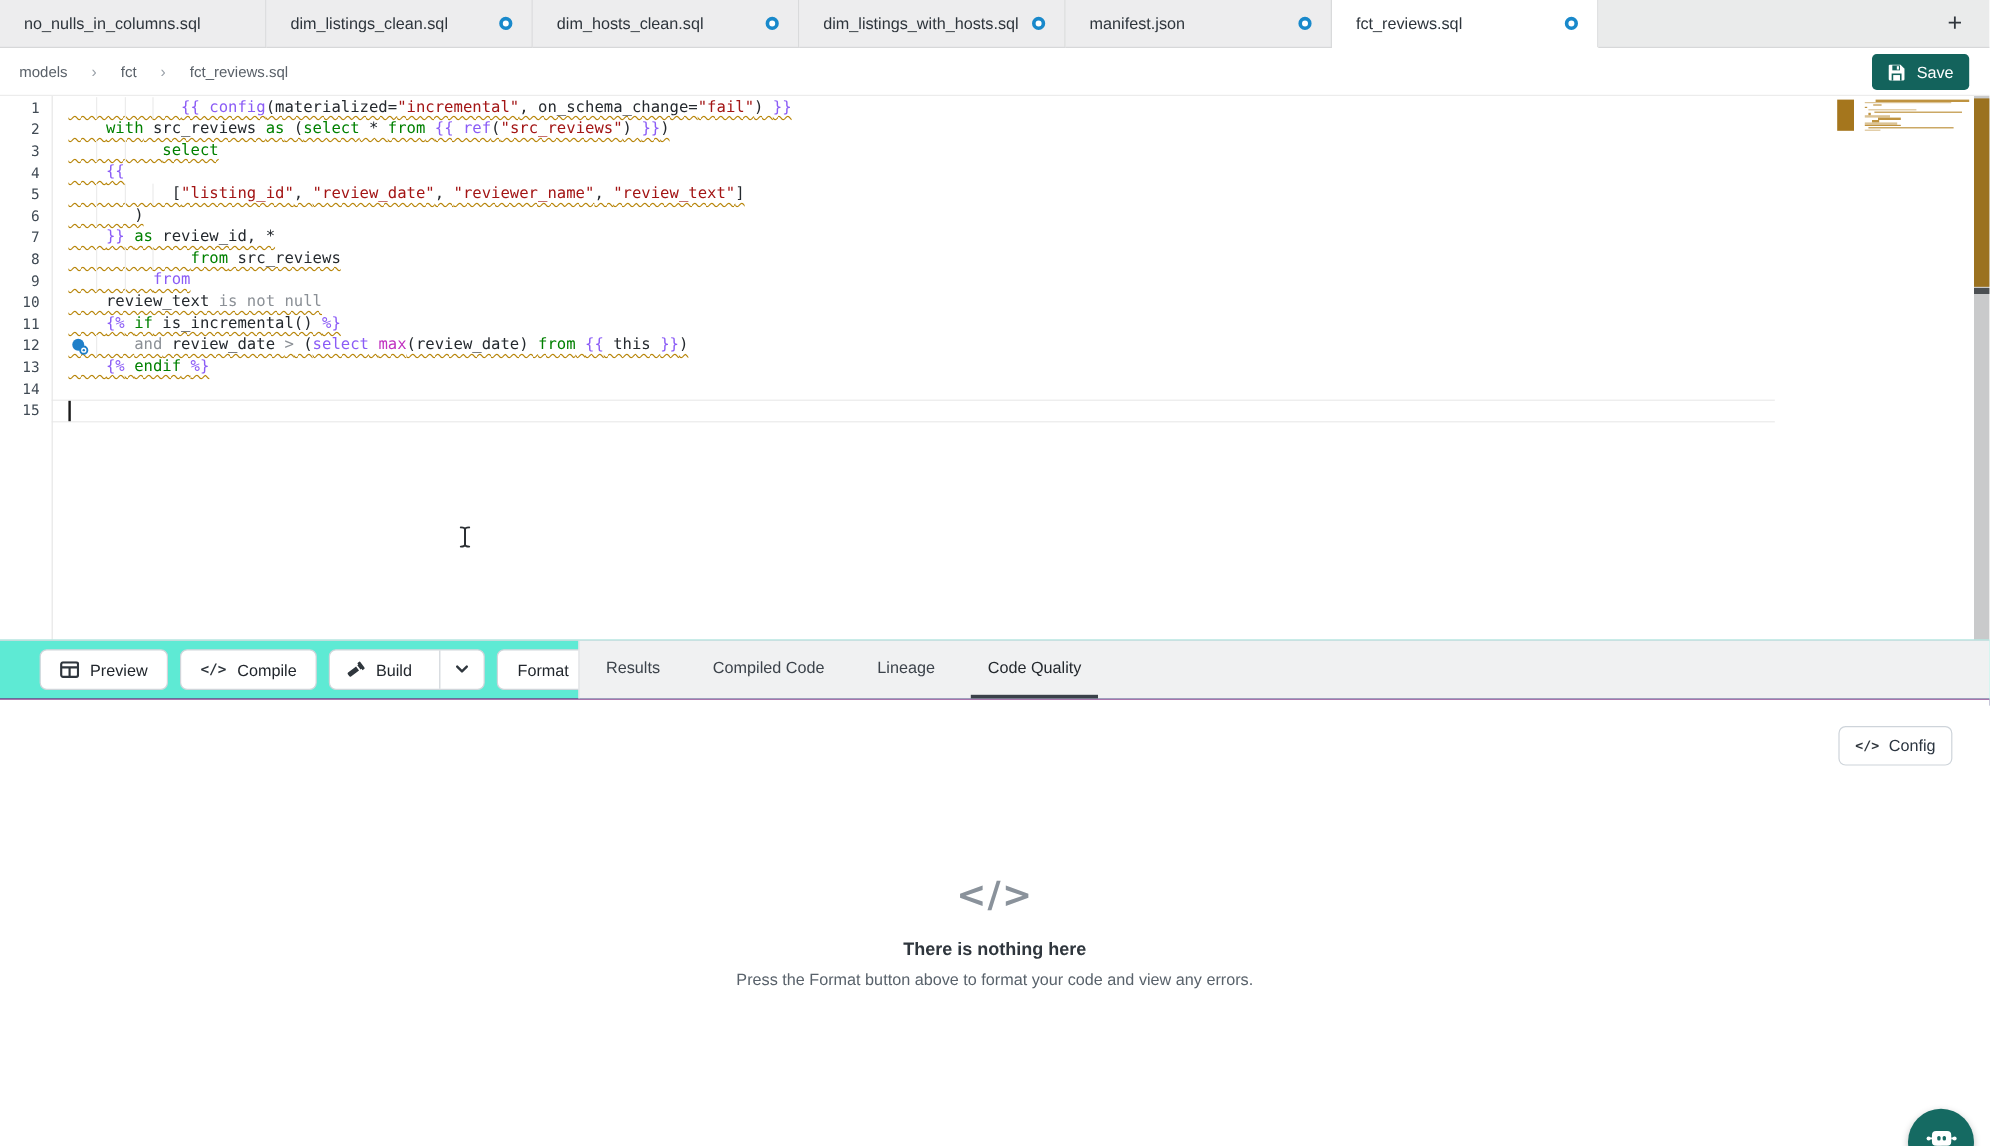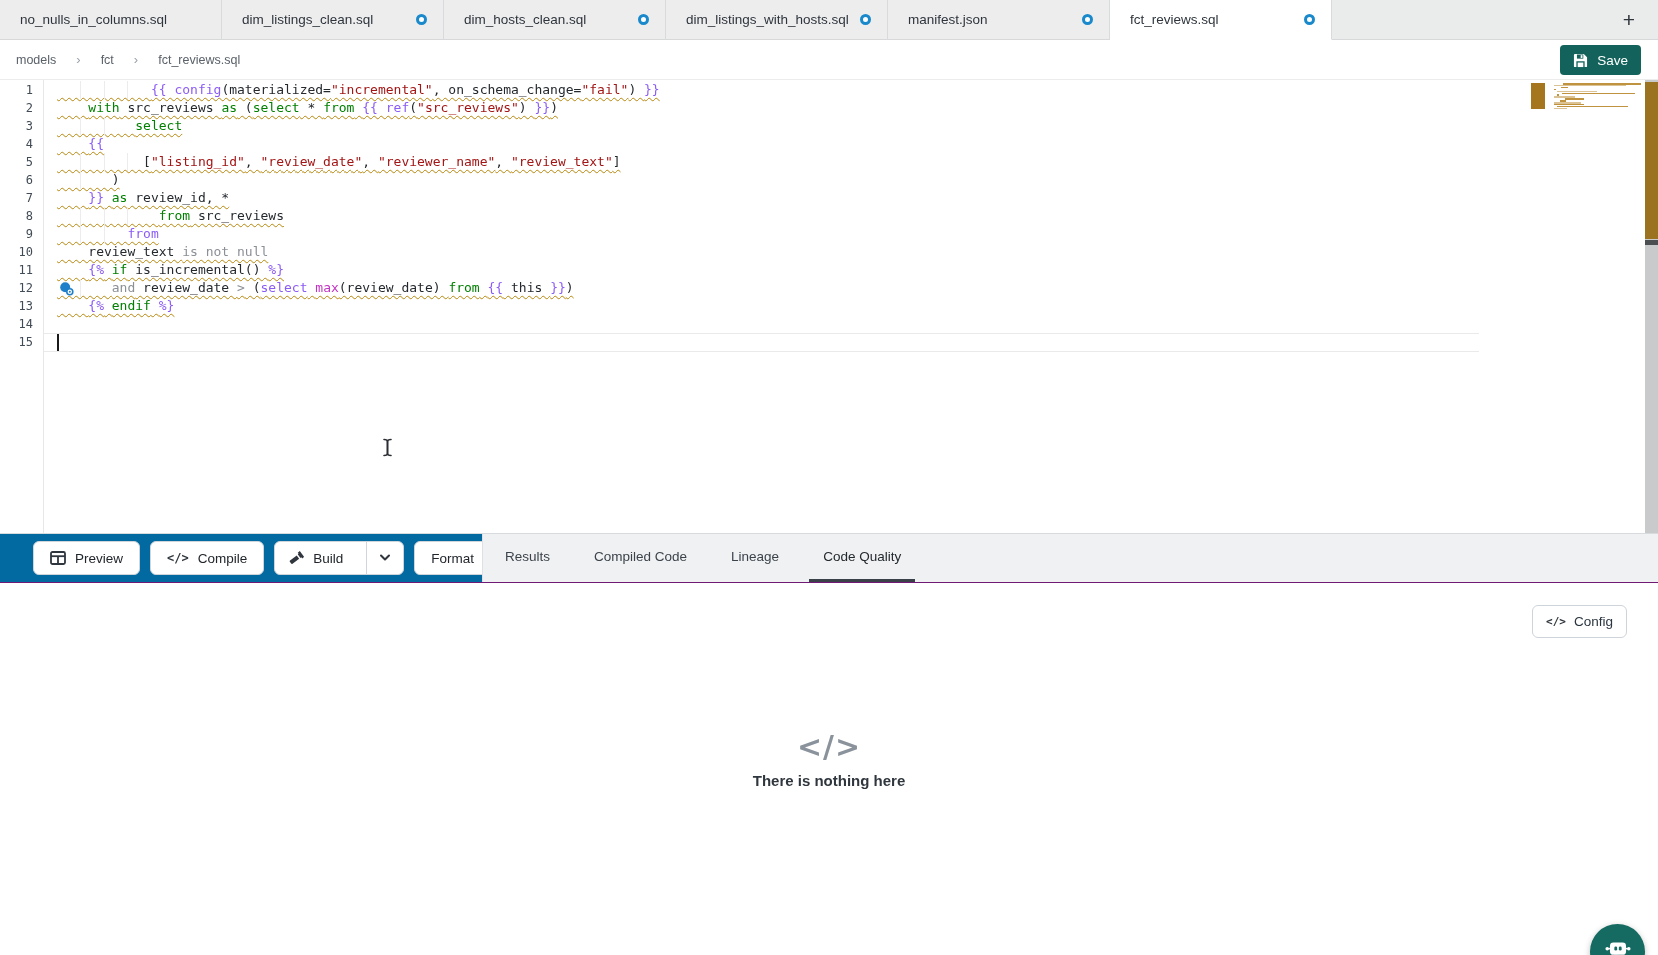--- a/index.html
+++ b/index.html
@@ -42,21 +42,21 @@
   .cursor{position:absolute;left:57px;top:254px;width:2px;height:17px;background:#1a1a1a}
   .code-action{position:absolute;left:59px;top:201px;width:16px;height:16px}
   .minimap{position:absolute;left:1528px;top:2px;width:118px;height:110px}
   .mm-block{position:absolute;left:3px;top:1px;width:14px;height:26px;background:#a5761d}
   .scrollbar{position:absolute;right:0;top:0;width:13px;height:453px;background:#c9cacb}
   .sb-warn{position:absolute;right:0;top:2px;width:13px;height:157px;background:#9b7220}
   .sb-thumb{position:absolute;right:0;top:160px;width:13px;height:5px;background:#4b4f52}
   .ibeam{position:absolute;left:382px;top:438px}
 
   
-  .toolbar{position:absolute;top:533px;left:0;width:1658px;height:48px;background:#0369a1;
+  .toolbar{position:absolute;top:533px;left:0;width:1658px;height:48px;background:#5eead4;
            border-top:1px solid #d8dbde;border-bottom:6px solid #701a75}
   .tool-buttons{position:absolute;left:33px;top:7px;display:flex;gap:10px}
   .btn{height:34px;box-sizing:border-box;border:1px solid #d0d5da;border-radius:6px;background:#fff;
        display:flex;align-items:center;gap:9px;padding:0 16px;font-size:13.5px;color:#21262c;cursor:pointer}
   .btn .glyph{font:700 12px "DejaVu Sans Mono",monospace;color:#2f363d}
   .split{padding:0}
   .split .main{display:flex;align-items:center;gap:9px;padding:0 14px;height:100%}
   .split .caret{width:36px;height:100%;border-left:1px solid #d0d5da;display:flex;align-items:center;justify-content:center;cursor:pointer}
   .tabs-strip{position:absolute;left:482px;top:0;right:0;height:48px;background:#f0f1f2;
               border-left:1px solid #dfe2e5;display:flex;align-items:stretch}
@@ -65,21 +65,21 @@
   .ptab.active{border-bottom-color:#3a4149;color:#24292e}
 
   
   .panel{position:absolute;top:583px;left:0;width:1658px;height:372px;background:#fff}
   .config-btn{position:absolute;left:1532px;top:22px;width:95px;height:33px;box-sizing:border-box;
               border:1px solid #ced4da;border-radius:6px;background:#fff;display:flex;align-items:center;
               justify-content:center;gap:8px;font-size:13.5px;color:#2b3540;cursor:pointer}
   .config-btn .glyph{font:700 11px "DejaVu Sans Mono",monospace;color:#2f363d}
   .empty{position:absolute;left:0;top:146px;width:100%;text-align:center}
   .empty-icon{font:700 30px "DejaVu Sans",sans-serif;color:#8a929b;letter-spacing:1px}
-  .empty-title{margin-top:8px;font-size:15px;font-weight:700;color:#2f363d}
+  .empty-title{margin-top:19px;font-size:15px;font-weight:700;color:#2f363d}
   .empty-sub{margin-top:9px;font-size:13.5px;color:#59626b}
 
   .fab{position:absolute;left:1590px;top:924px;width:55px;height:55px;border-radius:50%;background:#156a62;
        display:flex;justify-content:center;padding-top:11px;box-sizing:border-box;cursor:pointer;
        box-shadow:0 2px 6px rgba(0,0,0,.25)}
 </style>
 </head>
 <body>
 
 <div class="tabbar">
@@ -255,20 +255,21 @@
 </div>
 
 <div class="panel">
   <div class="config-btn">
     <span class="glyph">&lt;/&gt;</span>
     <span>Config</span>
   </div>
   <div class="empty">
     <div class="empty-icon">&lt;/&gt;</div>
     <div class="empty-title">There is nothing here</div>
+    <div class="empty-sub">Press the Format button above to format your code and view any errors.</div>
   </div>
 </div>
 
 <div class="fab">
   <span style="display:flex">
     <svg width="30" height="30" viewBox="0 0 28 28">
         <rect x="6.5" y="7" width="15" height="11.5" rx="3.2" fill="#fff"></rect>
         <path d="M10.5 18.5l-3 4.5 6.5-4.5z" fill="#fff"></path>
         <rect x="10.6" y="10.8" width="2.6" height="3.6" rx="1.2" fill="#156a62"></rect>
         <rect x="14.8" y="10.8" width="2.6" height="3.6" rx="1.2" fill="#156a62"></rect>

